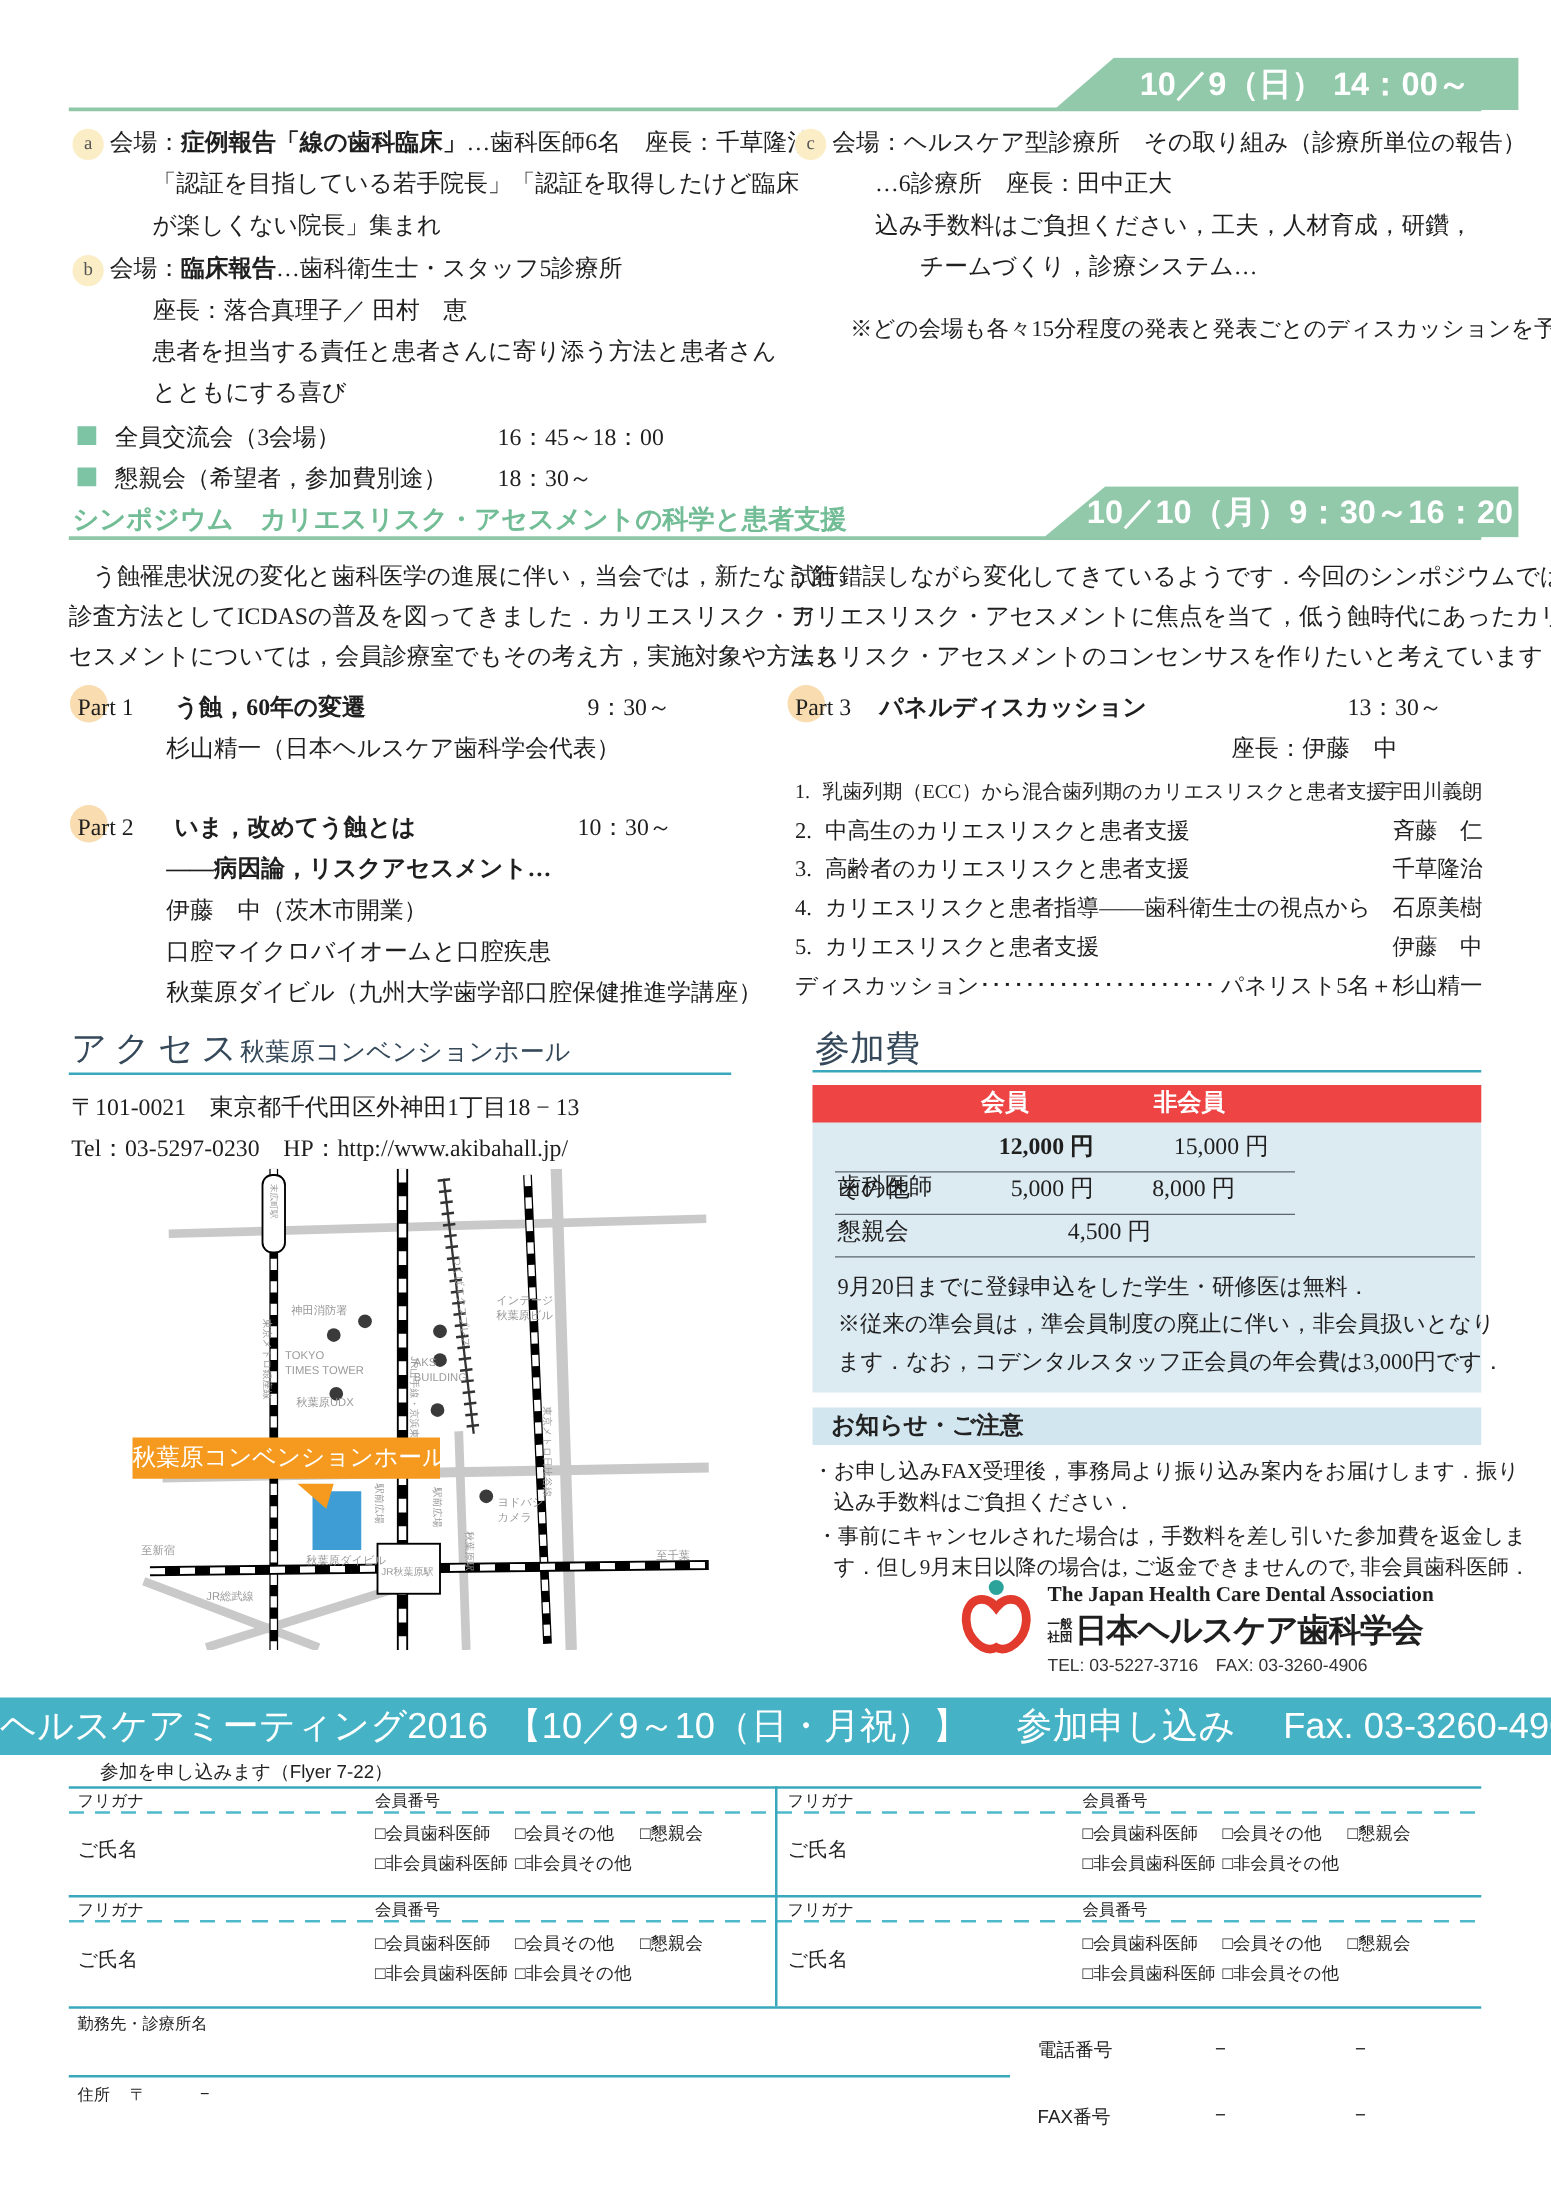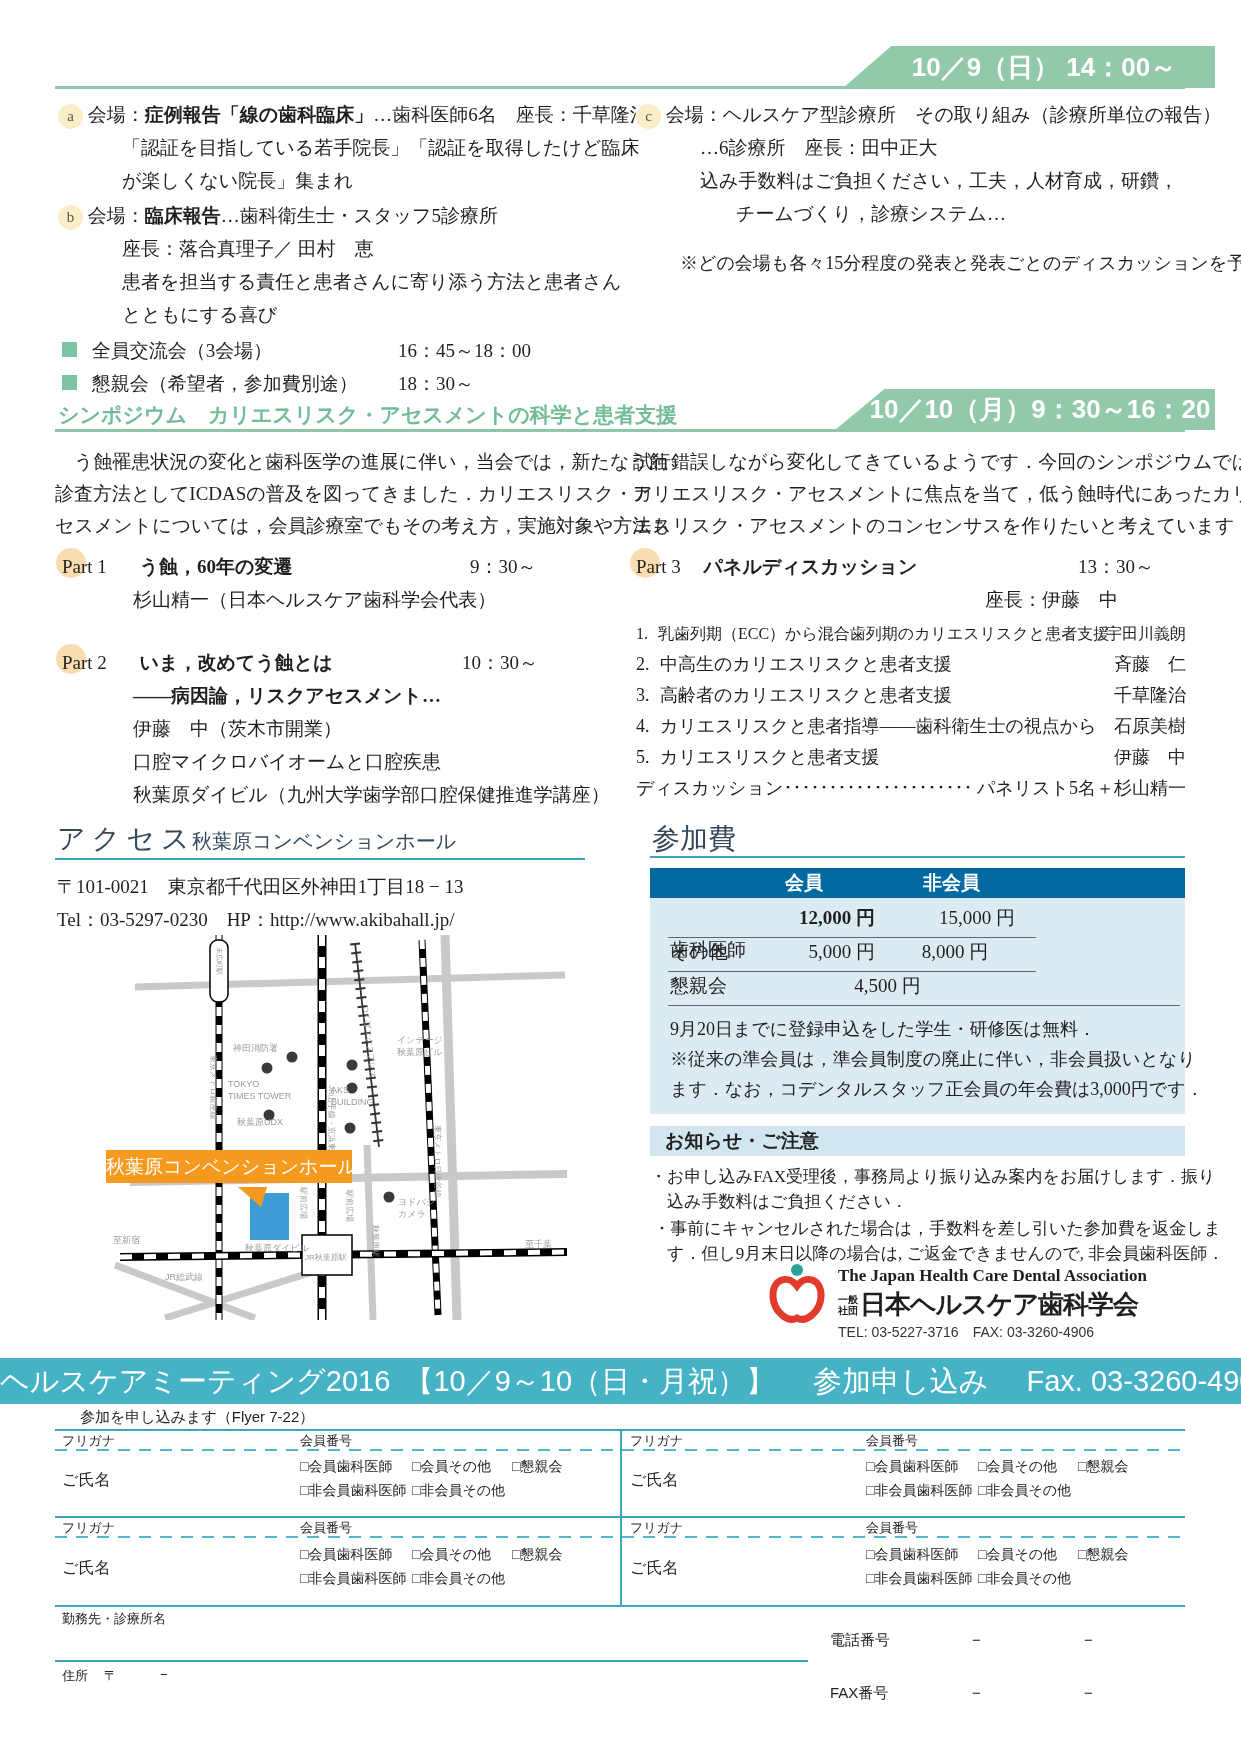--- a/index.html
+++ b/index.html
@@ -30,21 +30,21 @@
   .event-square{display:inline-block;width:15px;height:15px;background:#7cc4a4;margin-right:10px;}
 
   .sym-heading{color:#72bd96;font-family:"Liberation Sans","DejaVu Sans",sans-serif;
                font-weight:bold;font-size:21px;white-space:nowrap;}
 
   .sec-heading{color:#35495a;font-size:28px;white-space:nowrap;}
   .sec-sub{color:#35495a;font-size:20px;white-space:nowrap;}
 
   
   .fee-box{background:#dceaf2;}
-  .fee-header{background:#0369a1;color:#ffffff;font-size:19px;font-weight:bold;line-height:30px;}
+  .fee-header{background:#ef4444;color:#ffffff;font-size:19px;font-weight:bold;line-height:30px;}
   .fee-line{background:#5a6570;height:1px;}
   .fee-cell{font-size:19px;line-height:32px;white-space:nowrap;}
 
   .notice-bar{background:#d2e6ef;font-size:19px;font-weight:bold;line-height:30px;color:#222;}
   .small-t{font-size:17px;line-height:25px;white-space:nowrap;}
 
   
   .fax-banner{background:#45b3c5;color:#ffffff;font-family:"Liberation Sans","DejaVu Sans",sans-serif;
               font-size:29px;line-height:46px;text-align:center;white-space:nowrap;}
 

